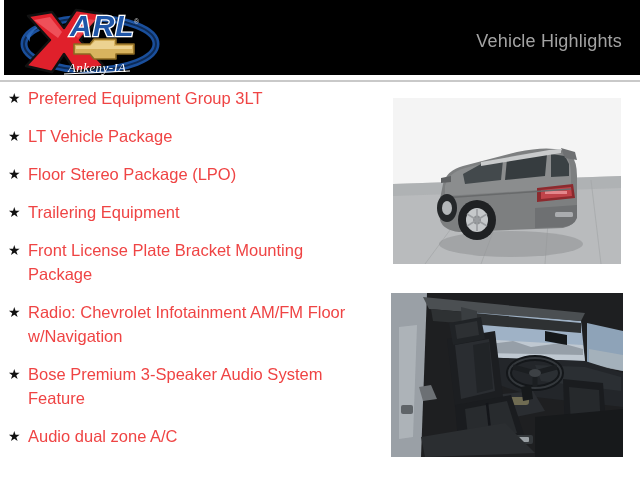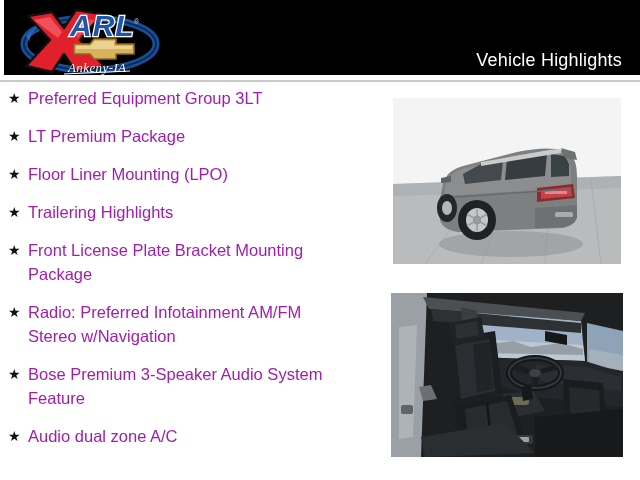--- a/index.html
+++ b/index.html
@@ -37,26 +37,25 @@
     left: 0;
     top: 80px;
     width: 640px;
     height: 2px;
     background: #c9c9c9;
   }
   .header-title {
     position: absolute;
     right: 22px;
     top: 30px;
-    color: #ffffff;
+    color: #a3a3a3;
     font-size: 18px;
     line-height: 22px;
     letter-spacing: 0.2px;
     white-space: nowrap;
-    margin-top: 19px;
   }
 
   
   .logo {
     position: absolute;
     left: 8px;
     top: 2px;
     width: 160px;
     height: 76px;
   }
@@ -80,21 +79,21 @@
   .bullet-star {
     flex: 0 0 auto;
     width: 20px;
     color: #111111;
     font-size: 14px;
     line-height: 24px;
     text-align: left;
   }
   .bullet-text {
     flex: 1 1 auto;
-    color: #a21caf;
+    color: #ef4444;
     font-size: 16.5px;
     line-height: 24px;
     padding-right: 12px;
     word-wrap: break-word;
   }
 
   
   .photo {
     position: absolute;
     background: #ffffff;
@@ -159,41 +158,41 @@
 
   <div class="highlights">
 
     <div class="bullet-row">
       <span class="bullet-star">★</span>
       <span class="bullet-text">Preferred Equipment Group 3LT</span>
     </div>
 
     <div class="bullet-row">
       <span class="bullet-star">★</span>
-      <span class="bullet-text">LT Premium Package</span>
-    </div>
-
-    <div class="bullet-row">
-      <span class="bullet-star">★</span>
-      <span class="bullet-text">Floor Liner Mounting (LPO)</span>
-    </div>
-
-    <div class="bullet-row">
-      <span class="bullet-star">★</span>
-      <span class="bullet-text">Trailering Highlights</span>
+      <span class="bullet-text">LT Vehicle Package</span>
+    </div>
+
+    <div class="bullet-row">
+      <span class="bullet-star">★</span>
+      <span class="bullet-text">Floor Stereo Package (LPO)</span>
+    </div>
+
+    <div class="bullet-row">
+      <span class="bullet-star">★</span>
+      <span class="bullet-text">Trailering Equipment</span>
     </div>
 
     <div class="bullet-row">
       <span class="bullet-star">★</span>
       <span class="bullet-text">Front License Plate Bracket Mounting Package</span>
     </div>
 
     <div class="bullet-row">
       <span class="bullet-star">★</span>
-      <span class="bullet-text">Radio: Preferred Infotainment AM/FM Stereo w/Navigation</span>
+      <span class="bullet-text">Radio: Chevrolet Infotainment AM/FM Floor w/Navigation</span>
     </div>
 
     <div class="bullet-row">
       <span class="bullet-star">★</span>
       <span class="bullet-text">Bose Premium 3-Speaker Audio System Feature</span>
     </div>
 
     <div class="bullet-row">
       <span class="bullet-star">★</span>
       <span class="bullet-text">Audio dual zone A/C</span>

